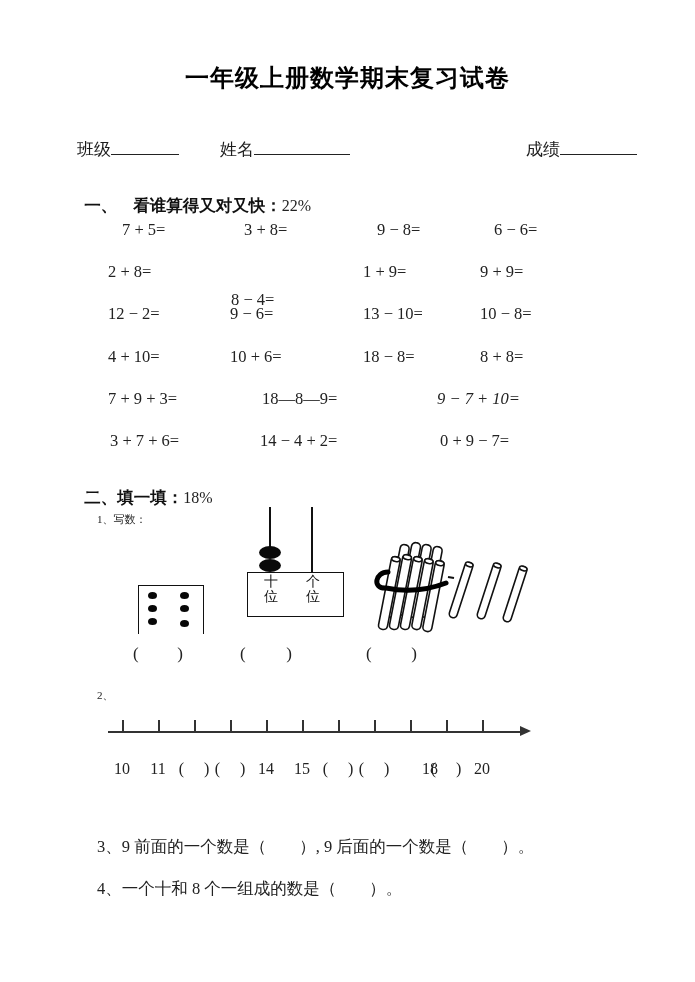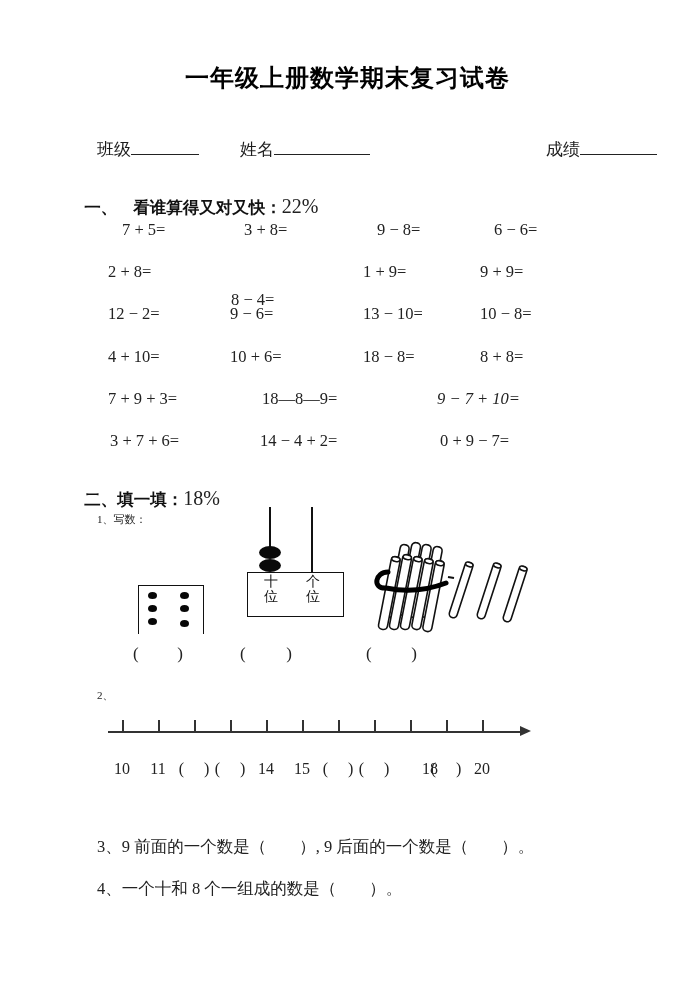--- a/index.html
+++ b/index.html
@@ -17,36 +17,36 @@
   .doc-title {
     top:62px; left:0; width:695px;
     text-align:center;
     font-family:"Liberation Sans","DejaVu Sans",sans-serif;
     font-weight:700; font-size:24px; color:#000;
     letter-spacing:1px;
   }
 
   
   .info-item { top:138px; font-size:17px; white-space:nowrap; }
-  .info-item .lbl { font-family:Liberation Serif, serif;margin-left:20px; }
+  .info-item .lbl { font-family:Liberation Serif, serif; }
   .blank {
     display:inline-block; height:14px;
     border-bottom:1.5px solid #222;
     vertical-align:baseline;
   }
 
   
   .sec-head {
     font-family:"Liberation Sans","DejaVu Sans",sans-serif;
     font-size:16.5px; color:#111; font-weight:600;
     white-space:pre;
   }
   .sec-head .pct {
     font-family:"Liberation Serif","DejaVu Serif",serif;
-    font-weight:400; font-size:20px; color:#222;
+    font-weight:400; font-size:16px; color:#222;
   }
   .sec-num { margin-right:16px; }
 
   
   .calc-row { left:0; width:695px; height:22px; position:absolute; }
   .calc-cell {
     position:absolute; top:0;
     font-size:16.5px; color:#222;
     white-space:pre;
   }

